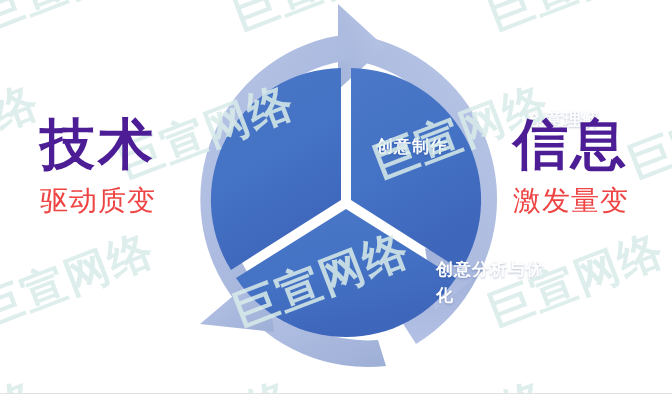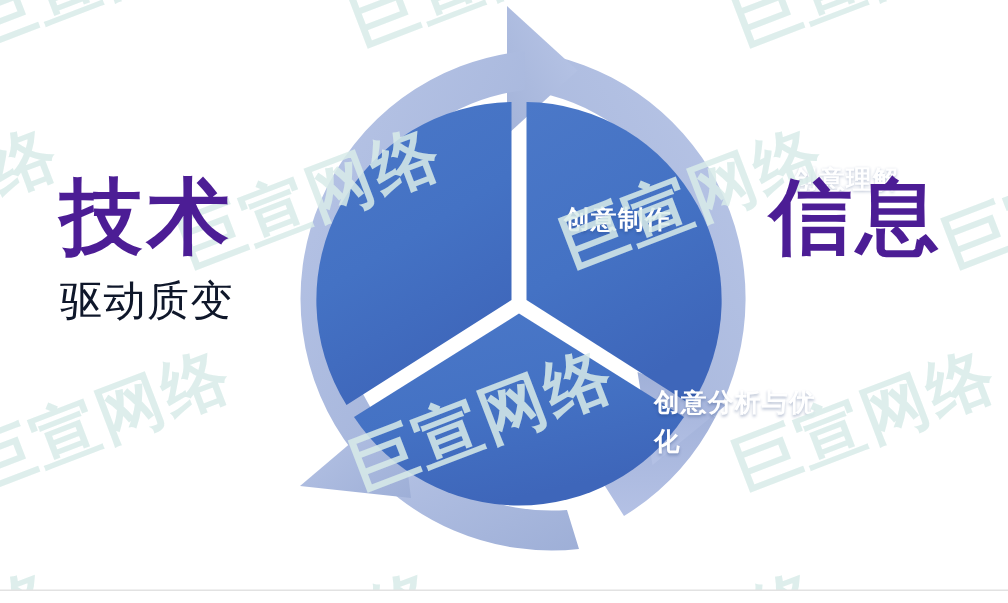--- a/index.html
+++ b/index.html
@@ -84,21 +84,21 @@
     line-height: 64px;
     color: #4c1d95;
     letter-spacing: 3px;
     white-space: nowrap;
   }
   .side-sub {
     margin-top: 8px;
     font-size: 28px;
     font-weight: 400;
     line-height: 34px;
-    color: #0f172a;
+    color: #ef4444;
     letter-spacing: 1px;
     white-space: nowrap;
   }
 
   
   #footer-rule {
     position: absolute;
     left: 0;
     top: 393px;
     width: 672px;
@@ -220,20 +220,21 @@
     </div>
   </div>
 
   <div class="side-block" id="side-left">
     <div class="side-title">技术</div>
     <div class="side-sub">驱动质变</div>
   </div>
 
   <div class="side-block" id="side-right">
     <div class="side-title">信息</div>
+    <div class="side-sub">激发量变</div>
   </div>
 
   <div id="watermark-layer">
       <div class="wm" style="color: rgb(217, 236, 233); left: -30px; top: -10px; transform: rotate(-21deg);">巨宣网络</div>
       <div class="wm" style="color: rgb(217, 236, 233); left: 225px; top: -10px; transform: rotate(-21deg);">巨宣网络</div>
       <div class="wm" style="color: rgb(217, 236, 233); left: 480px; top: -10px; transform: rotate(-21deg);">巨宣网络</div>
       <div class="wm" style="color: rgb(217, 236, 233); left: -145px; top: 138px; transform: rotate(-21deg);">巨宣网络</div>
       <div class="wm" style="color: rgb(217, 236, 233); left: 110px; top: 138px; transform: rotate(-21deg);">巨宣网络</div>
       <div class="wm" style="color: rgb(217, 236, 233); left: 365px; top: 138px; transform: rotate(-21deg);">巨宣网络</div>
       <div class="wm" style="color: rgb(217, 236, 233); left: 620px; top: 138px; transform: rotate(-21deg);">巨宣网络</div>

